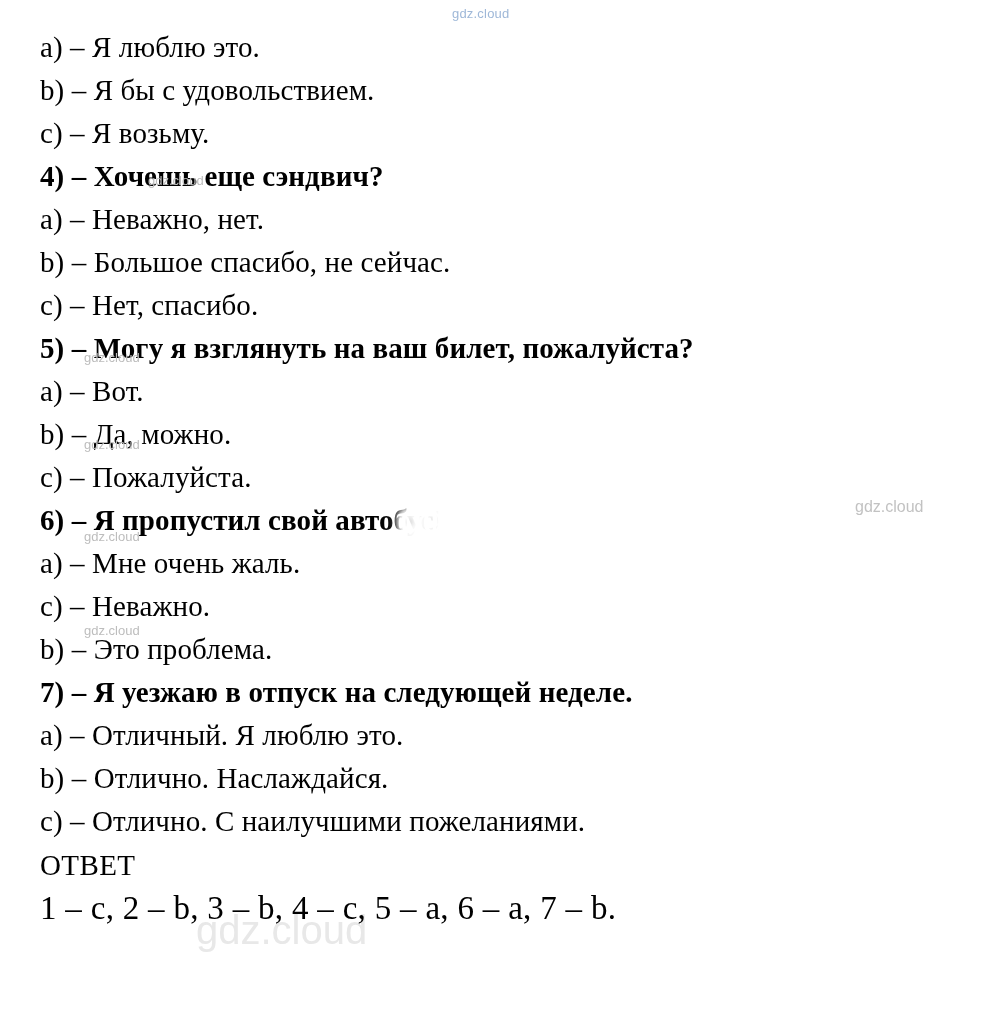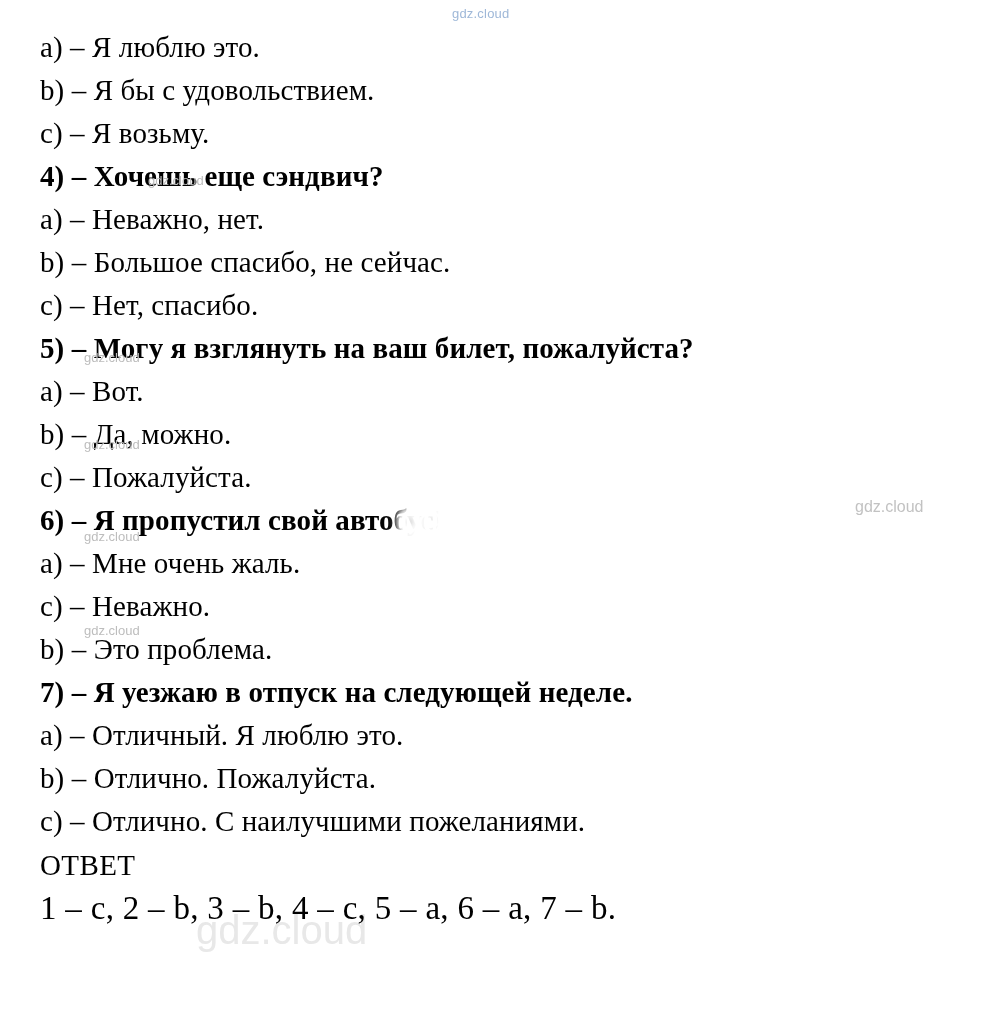--- a/index.html
+++ b/index.html
@@ -145,21 +145,21 @@
     <div class="line"><span class="label">a)</span> <span>– Мне очень жаль.</span></div>
 
     <div class="line"><span class="label">c)</span> <span>– Неважно.</span></div>
 
     <div class="line"><span class="label">b)</span> <span>– Это проблема.</span></div>
 
     <div class="line bold"><span class="label">7)</span> <span>– Я уезжаю в отпуск на следующей неделе.</span></div>
 
     <div class="line"><span class="label">a)</span> <span>– Отличный. Я люблю это.</span></div>
 
-    <div class="line"><span class="label">b)</span> <span>– Отлично. Пожалуйста.</span></div>
+    <div class="line"><span class="label">b)</span> <span>– Отлично. Наслаждайся.</span></div>
 
     <div class="line"><span class="label">c)</span> <span>– Отлично. С наилучшими пожеланиями.</span></div>
 
     <div class="answer-head">ОТВЕТ</div>
     <div class="answer-line">1 – c, 2 – b, 3 – b, 4 – c, 5 – a, 6 – a, 7 – b.</div>
   </div>
 
   <div class="wm small" style="left:148px; top:173px;">gdz.cloud</div>
   <div class="wm big" style="left:490px; top:208px;">gdz.cloud</div>
   <div class="wm small" style="left:84px; top:350px;">gdz.cloud</div>

